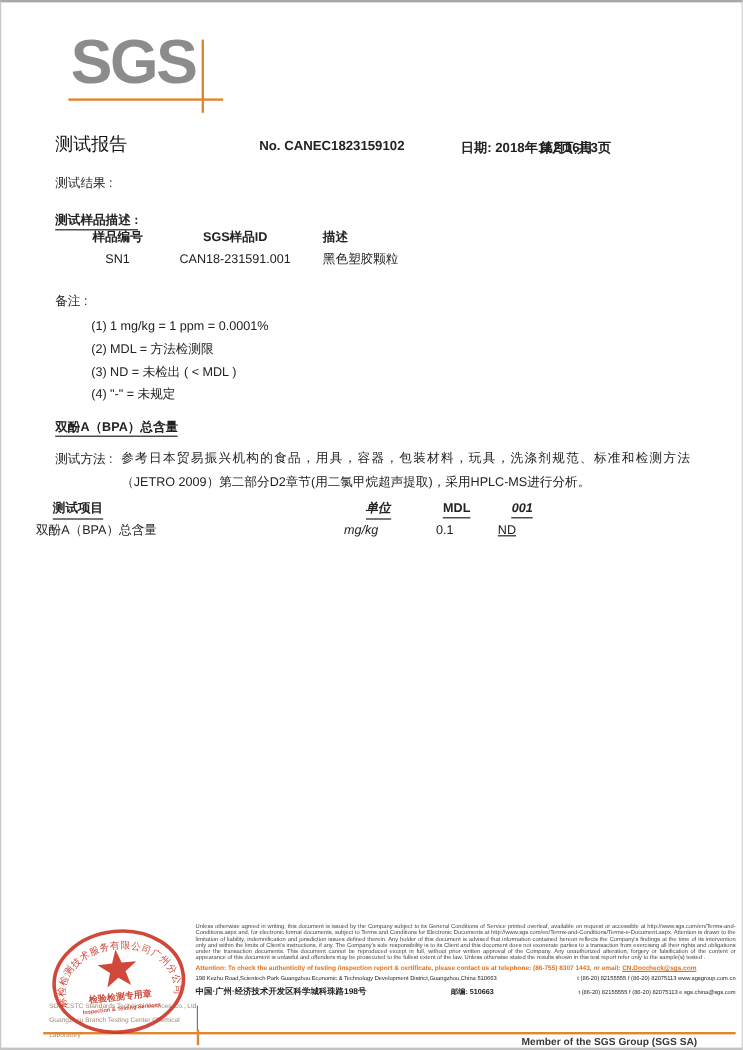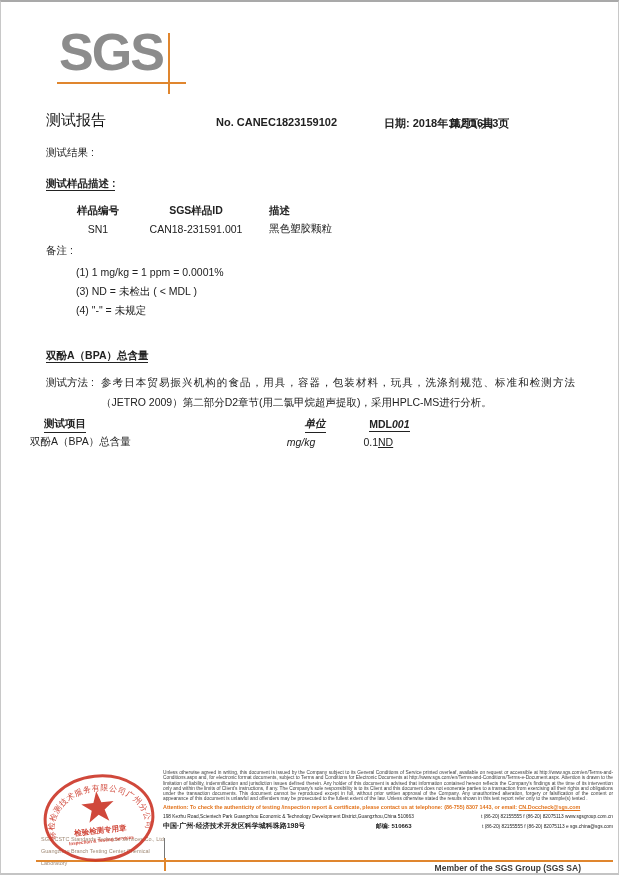--- a/index.html
+++ b/index.html
@@ -16,40 +16,40 @@
   
   .doc-title{left:45px;top:109px;font-size:15px;font-weight:normal;color:#111;}
   .report-no{left:215px;top:114px;font-size:11px;font-weight:bold;color:#222;}
   .hdr-date{left:383px;top:114px;font-size:11px;font-weight:bold;color:#222;}
   .hdr-page{left:449px;top:114px;font-size:11px;font-weight:bold;color:#222;}
   .lbl{font-size:10.5px;color:#222;}
   .results-label{left:45px;top:144px;}
   .sample-heading{left:45px;top:175px;font-weight:bold;}
   .u{border-bottom:1px solid #222;padding-bottom:1px;}
   
-  .sample-table{left:58px;top:200px;font-size:10.5px;}
+  .sample-table{left:58px;top:187px;font-size:10.5px;}
   .sample-table .tr{display:flex;height:18px;align-items:center;}
   .sample-table .c1{width:78px;text-align:center;}
   .sample-table .c2{width:118px;text-align:center;}
   .sample-table .c3{margin-left:14px;text-align:left;}
   .sample-table .th{font-weight:bold;}
   
   .notes-label{left:45px;top:242px;}
   .notes-list{left:75px;top:261px;font-size:10.5px;line-height:19px;}
   
   .bpa-heading{left:45px;top:347px;font-size:10.5px;font-weight:bold;}
   .method-label{left:45px;top:374px;}
   .method-text{left:100px;top:371px;width:474px;font-size:10.5px;line-height:19.5px;text-align:justify;}
   
   .res-table{left:29px;top:414px;width:540px;font-size:10.5px;}
   .res-table .tr{display:flex;height:17px;align-items:center;}
   .res-table .cn{width:240px;text-align:left;}
   .res-table .cu{width:62px;text-align:center;font-style:italic;}
   .res-table .cm{width:46px;text-align:right;}
-  .res-table .cs{width:52px;text-align:left;text-decoration:underline;}
+  .res-table .cs{width:52px;text-align:right;text-decoration:underline;}
   .res-table .th{font-weight:bold;}
   .res-table .th .u{display:inline-block;}
   .italic{font-style:italic;}
   .indent{padding-left:14px;}
   
   .footer-block{left:162px;top:768px;width:450px;}
   .legal{font-size:4.8px;line-height:5.3px;text-align:justify;color:#3f3f3f;}
   .attention{margin-top:2px;font-size:5.4px;line-height:6.2px;font-weight:bold;color:#e2731c;}
   .attention a{color:#e2731c;text-decoration:underline;cursor:pointer;}
   .addr1{margin-top:4px;display:flex;justify-content:space-between;align-items:baseline;font-size:4.8px;color:#222;}
@@ -91,20 +91,21 @@
     <div class="tr">
       <span class="c1">SN1</span>
       <span class="c2">CAN18-231591.001</span>
       <span class="c3">黑色塑胶颗粒</span>
     </div>
   </div>
 
   <div class="abs lbl notes-label">备注 :</div>
   <div class="abs notes-list">
     <div>(1) 1 mg/kg = 1 ppm = 0.0001%</div>
+    <div>(2) MDL = 方法检测限</div>
     <div>(3) ND = 未检出 ( &lt; MDL )</div>
     <div>(4) "-" = 未规定</div>
   </div>
 
   <div class="abs bpa-heading"><span class="u">双酚A（BPA）总含量</span></div>
   <div class="abs lbl method-label">测试方法 :</div>
   <div class="abs method-text">参考日本贸易振兴机构的食品，用具，容器，包装材料，玩具，洗涤剂规范、标准和检测方法（JETRO 2009）第二部分D2章节(用二氯甲烷超声提取)，采用HPLC-MS进行分析。</div>
 
   <div class="abs res-table">
     <div class="tr th">

